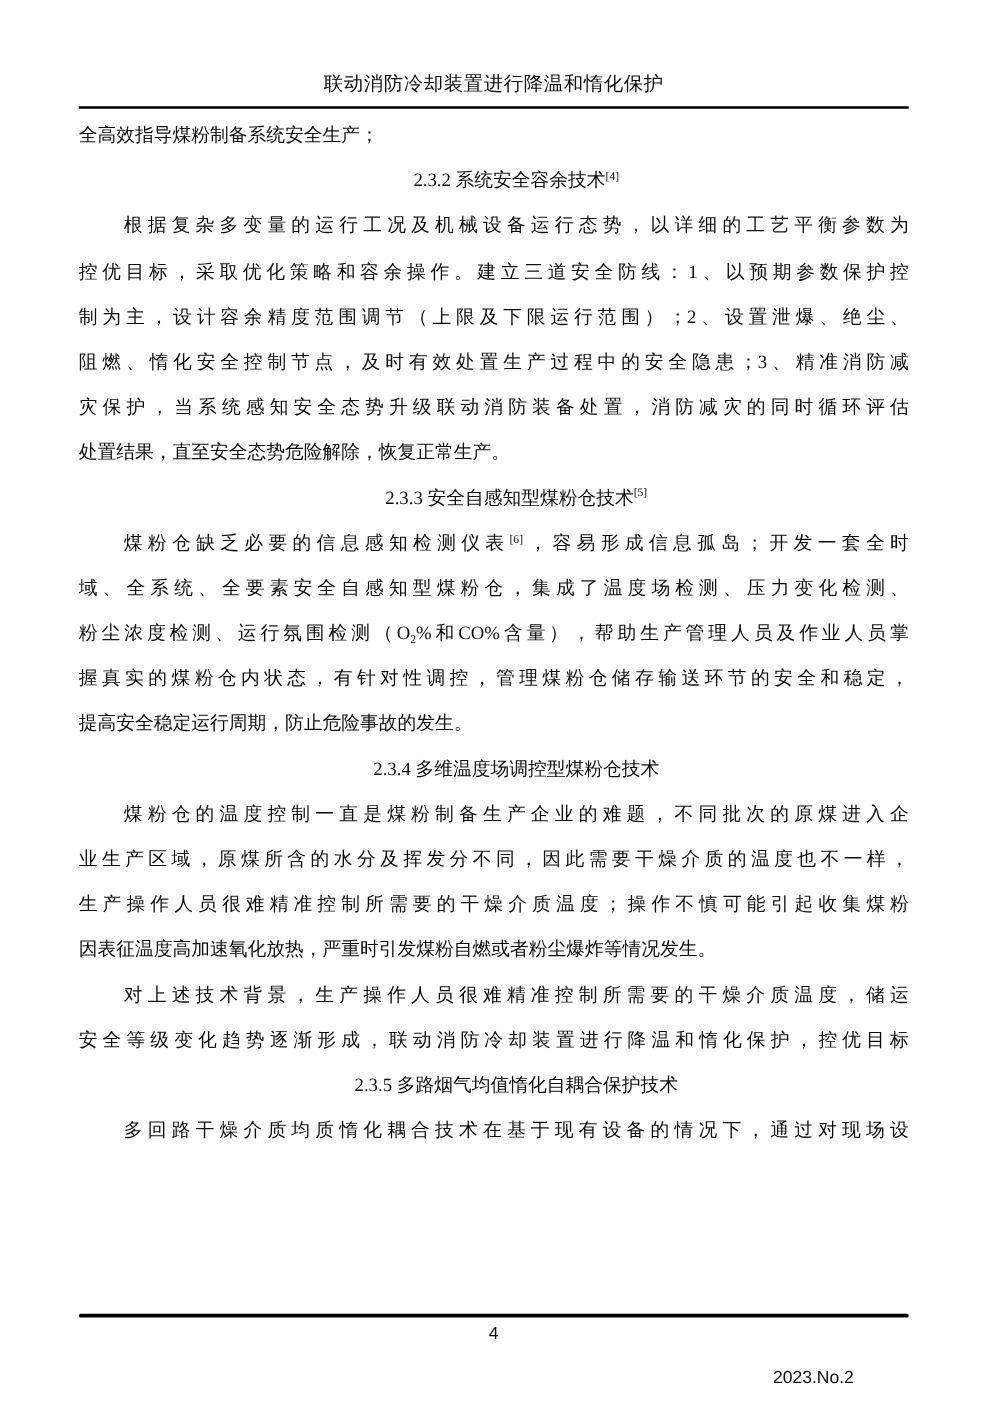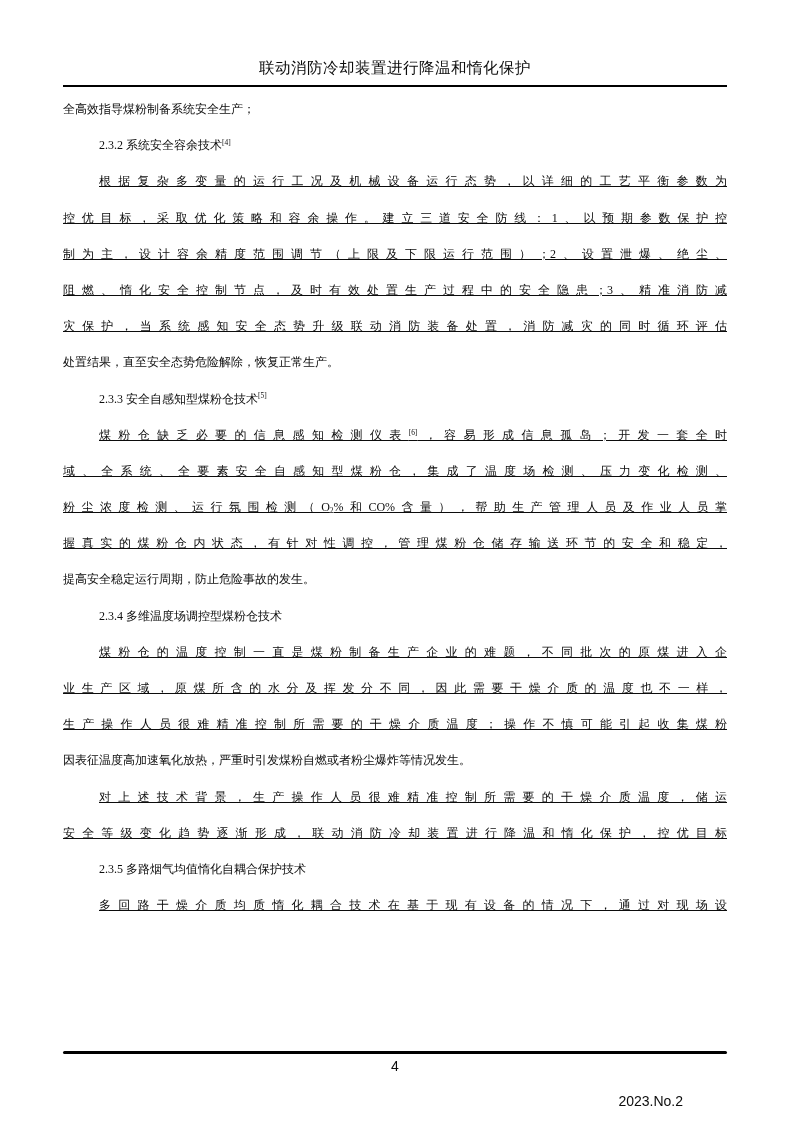--- a/index.html
+++ b/index.html
@@ -17,25 +17,25 @@
     letter-spacing:0.5px;
   }
   .header-rule{
     position:absolute;top:85px;left:63px;width:664px;height:2px;
     background:#000000;
   }
   .content{
     position:absolute;top:91px;left:63px;width:664px;
   }
   .line{
-    height:36.2px;line-height:36.2px;font-size:12px;
+    height:36.2px;line-height:36.2px;font-size:15px;
     text-align:left;
   }
-  .line.indent{padding-left:36px;}
-  .line.justify{text-align:justify;text-align-last:justify;text-decoration:underline;}
+  .line.indent{padding-left:36px;text-align:center;}
+  .line.justify{text-align:justify;text-align-last:justify;}
   .sup{font-size:0.62em;position:relative;top:-0.55em;}
   .sub{font-size:0.62em;position:relative;top:0.28em;}
   .footer-rule{
     position:absolute;top:1051px;left:63px;width:664px;height:3px;
     background:#000000;border-radius:2px;
   }
   .footer-page{
     position:absolute;top:1057px;left:63px;width:664px;
     text-align:center;
     font-family:"Liberation Sans","DejaVu Sans",sans-serif;

